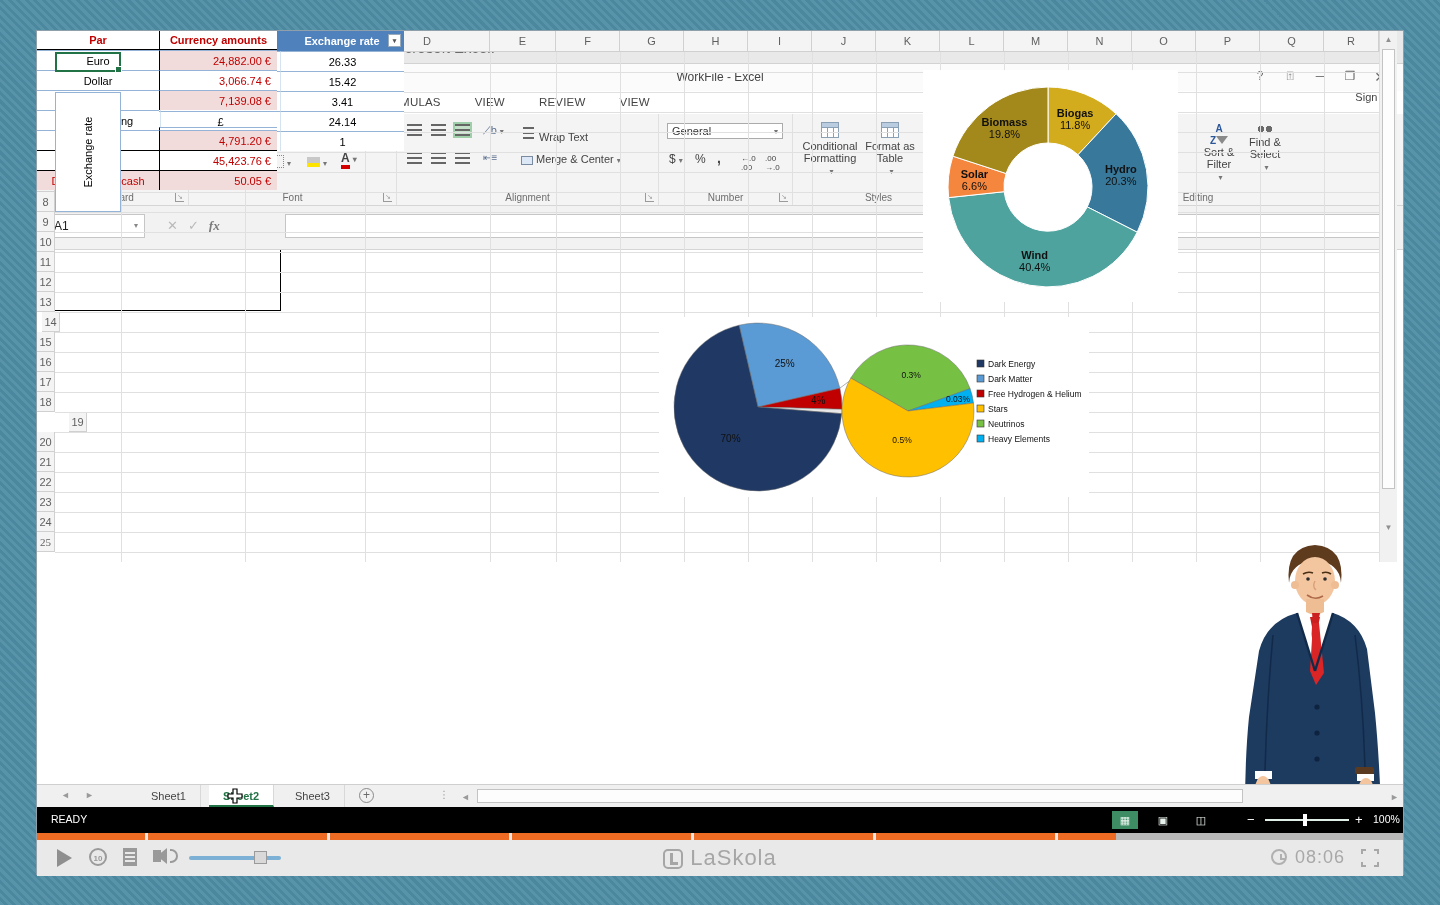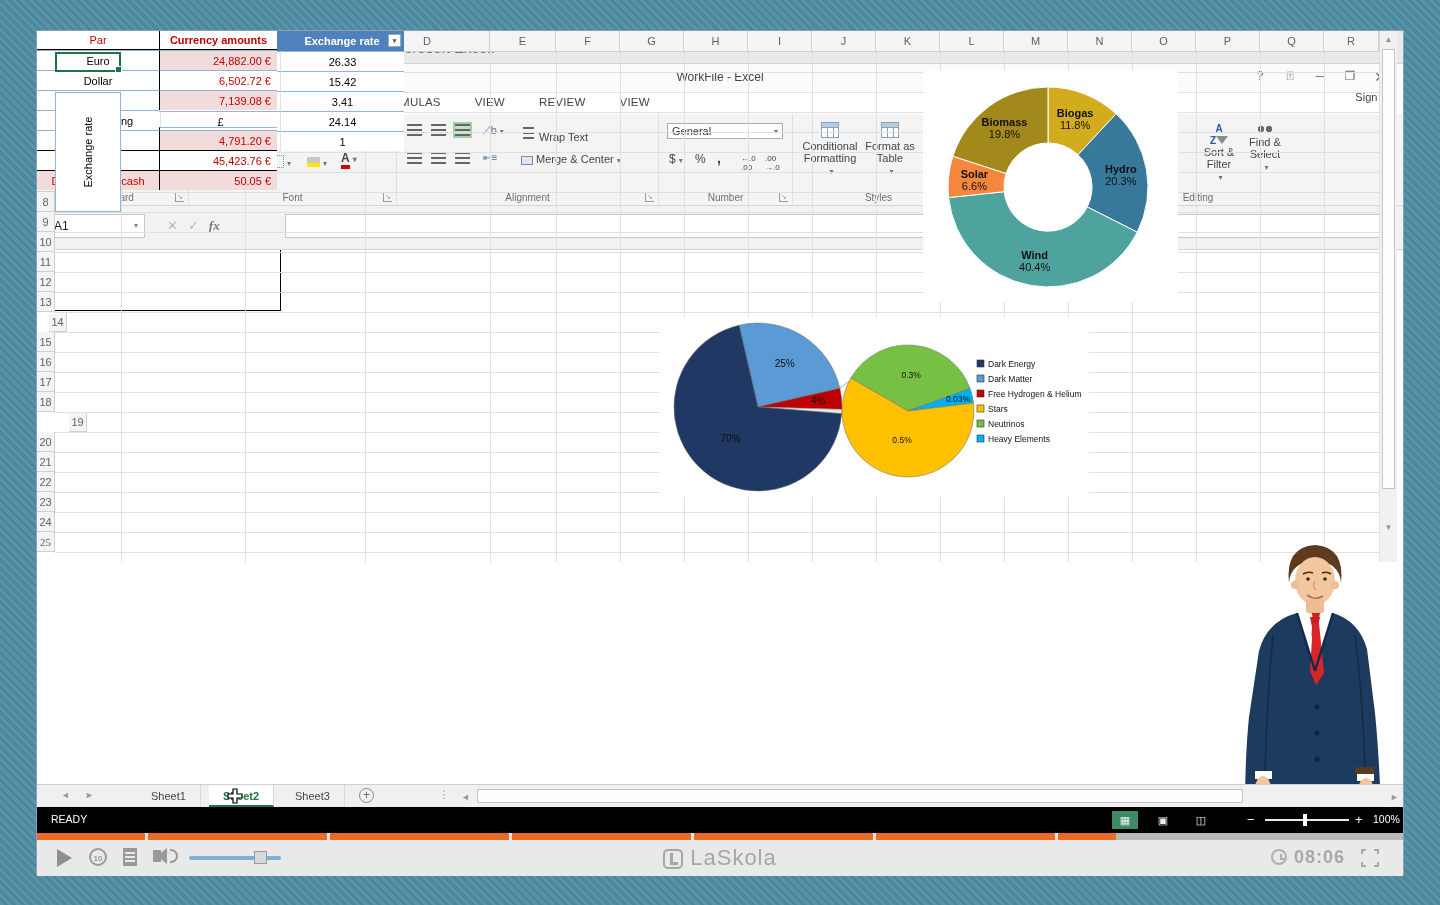--- a/index.html
+++ b/index.html
@@ -76,21 +76,21 @@
   #statusbar{left:0;top:776px;width:100%;height:26px;background:#000000;color:#fff;font-size:10.5px;}
   .viewic{position:absolute;top:4px;width:26px;height:18px;text-align:center;line-height:18px;color:#e8f2ec;font-size:11px;}
   .viewic.sel{background:#3d8c63;}
   
   #progress{left:0;top:802px;width:100%;height:7px;background:#b9b9b9;}
   #progfill{position:absolute;left:0;top:0;height:100%;background:#ed6b23;}
   .pgap{position:absolute;top:0;width:3px;height:100%;background:#e6e6e6;}
   #player{left:0;top:809px;width:100%;height:36px;background:#e9e9e9;}
   .picon{position:absolute;color:#8f8f8f;}
   #brand{position:absolute;left:0;width:100%;top:0;height:36px;text-align:center;line-height:36px;font-size:22px;color:#a6a6a6;letter-spacing:1px;font-weight:300;}
-  #vtime{position:absolute;right:58px;top:7px;font-size:18px;color:#a8a8a8;font-weight:bold;letter-spacing:1px;}
+  #vtime{position:absolute;right:58px;top:7px;font-size:18px;color:#a8a8a8;font-weight:normal;letter-spacing:1px;}
   .fscorner{position:absolute;width:5px;height:5px;border:2px solid #a8a8a8;}
   
   #vscroll{position:absolute;left:1342px;top:0;width:18px;height:531px;background:#f1f1f1;border-left:1px solid #d8d8d8;}
   .scarr{position:absolute;color:#8f8f8f;font-size:8px;width:100%;text-align:center;}
   
   #cursor{position:absolute;z-index:9;}
 </style>
 </head>
 <body>
 
@@ -248,21 +248,21 @@
         <div class="rowhead" style="left: 0px; top: 81px; width: 18px; height: 20px; line-height: 20px;">4</div>
         <div class="rowhead" style="left: 0px; top: 101px; width: 18px; height: 20px; line-height: 20px;">5</div>
         <div class="rowhead" style="left: 0px; top: 121px; width: 18px; height: 20px; line-height: 20px;">6</div>
         <div class="rowhead" style="left: 0px; top: 141px; width: 18px; height: 20px; line-height: 20px;">7</div>
         <div class="rowhead" style="left: 0px; top: 161px; width: 18px; height: 20px; line-height: 20px;">8</div>
         <div class="rowhead" style="left: 0px; top: 181px; width: 18px; height: 20px; line-height: 20px;">9</div>
         <div class="rowhead" style="left: 0px; top: 201px; width: 18px; height: 20px; line-height: 20px;">10</div>
         <div class="rowhead" style="left: 0px; top: 221px; width: 18px; height: 20px; line-height: 20px;">11</div>
         <div class="rowhead" style="left: 0px; top: 241px; width: 18px; height: 20px; line-height: 20px;">12</div>
         <div class="rowhead" style="left: 0px; top: 261px; width: 18px; height: 20px; line-height: 20px;">13</div>
-        <div class="rowhead" style="left: 12px; top: 281px; width: 18px; height: 20px; line-height: 20px;">14</div>
+        <div class="rowhead" style="left: 5px; top: 281px; width: 18px; height: 20px; line-height: 20px;">14</div>
         <div class="rowhead" style="left: 0px; top: 301px; width: 18px; height: 20px; line-height: 20px;">15</div>
         <div class="rowhead" style="left: 0px; top: 321px; width: 18px; height: 20px; line-height: 20px;">16</div>
         <div class="rowhead" style="left: 0px; top: 341px; width: 18px; height: 20px; line-height: 20px;">17</div>
         <div class="rowhead" style="left: 0px; top: 361px; width: 18px; height: 20px; line-height: 20px;">18</div>
         <div class="rowhead" style="left: 0px; top: 381px; width: 18px; height: 20px; line-height: 20px; margin-left: 32px;">19</div>
         <div class="rowhead" style="left: 0px; top: 401px; width: 18px; height: 20px; line-height: 20px;">20</div>
         <div class="rowhead" style="left: 0px; top: 421px; width: 18px; height: 20px; line-height: 20px;">21</div>
         <div class="rowhead" style="left: 0px; top: 441px; width: 18px; height: 20px; line-height: 20px;">22</div>
         <div class="rowhead" style="left: 0px; top: 461px; width: 18px; height: 20px; line-height: 20px;">23</div>
         <div class="rowhead" style="left: 0px; top: 481px; width: 18px; height: 20px; line-height: 20px;">24</div>
@@ -327,26 +327,26 @@
           <div class="tcell" style="left: 123px; top: 80px; width: 120px; height: 20px; position: absolute; border-top: 1px solid rgb(149, 179, 215); border-left: 1px solid rgb(213, 226, 240);">£</div>
           <div class="tcell" style="left: 243px; top: 80px; width: 124px; height: 20px; position: absolute; border-top: 1px solid rgb(149, 179, 215); border-left: 1px solid rgb(213, 226, 240);">24.14</div>
           <div class="tcell" style="left: 0px; top: 100px; width: 123px; height: 20px; position: absolute; border-top: 1px solid rgb(149, 179, 215);">Hryvnia</div>
           <div class="tcell" style="left: 123px; top: 100px; width: 120px; height: 20px; position: absolute; border-top: 1px solid rgb(149, 179, 215); border-left: 1px solid rgb(213, 226, 240); text-decoration: line-through;">₴</div>
           <div class="tcell" style="left: 243px; top: 100px; width: 124px; height: 20px; position: absolute; border-top: 1px solid rgb(149, 179, 215); border-left: 1px solid rgb(213, 226, 240);">1</div>
         </div>
         <div class="sidelabel" style="left: 18px; top: 61px; width: 66px; height: 120px; z-index: 2;">
           <span>Exchange rate</span>
         </div>
         <div style="left: 84px; top: 201px; width: 244px; height: 160px; z-index: 2; border: 1.5px solid rgb(0, 0, 0);">
-          <div class="tcell" style="left: 0px; top: 0px; width: 122px; height: 19px; position: absolute; font-weight: normal; color: rgb(192, 0, 0); border-bottom: 1px solid rgb(0, 0, 0); background: rgb(255, 255, 255);">Par</div>
+          <div class="tcell" style="left: 0px; top: 0px; width: 122px; height: 19px; position: absolute; font-weight: bold; color: rgb(192, 0, 0); border-bottom: 1px solid rgb(0, 0, 0); background: rgb(255, 255, 255);">Par</div>
           <div class="tcell" style="left: 122px; top: 0px; width: 118px; height: 19px; position: absolute; font-weight: bold; color: rgb(192, 0, 0); border-bottom: 1px solid rgb(0, 0, 0); border-left: 1px solid rgb(0, 0, 0); background: rgb(255, 255, 255);">Currency amounts</div>
           <div class="tcell" style="left: 0px; top: 19px; width: 122px; height: 20px; position: absolute; border-top: 1px solid rgb(149, 179, 215);">Euro</div>
           <div class="tcell" style="left: 122px; top: 19px; width: 118px; height: 20px; position: absolute; border-top: 1px solid rgb(149, 179, 215); border-left: 1px solid rgb(0, 0, 0); justify-content: flex-end; padding-right: 6px; color: rgb(192, 0, 0); background: rgb(242, 220, 219);">24,882.00 €</div>
           <div class="tcell" style="left: 0px; top: 39px; width: 122px; height: 20px; position: absolute; border-top: 1px solid rgb(149, 179, 215);">Dollar</div>
-          <div class="tcell" style="left: 122px; top: 39px; width: 118px; height: 20px; position: absolute; border-top: 1px solid rgb(149, 179, 215); border-left: 1px solid rgb(0, 0, 0); justify-content: flex-end; padding-right: 6px; color: rgb(192, 0, 0);">6,502.72 €</div>
+          <div class="tcell" style="left: 122px; top: 39px; width: 118px; height: 20px; position: absolute; border-top: 1px solid rgb(149, 179, 215); border-left: 1px solid rgb(0, 0, 0); justify-content: flex-end; padding-right: 6px; color: rgb(192, 0, 0);">3,066.74 €</div>
           <div class="tcell" style="left: 0px; top: 59px; width: 122px; height: 20px; position: absolute; border-top: 1px solid rgb(149, 179, 215);">Ruble</div>
           <div class="tcell" style="left: 122px; top: 59px; width: 118px; height: 20px; position: absolute; border-top: 1px solid rgb(149, 179, 215); border-left: 1px solid rgb(0, 0, 0); justify-content: flex-end; padding-right: 6px; color: rgb(192, 0, 0); background: rgb(242, 220, 219);">7,139.08 €</div>
           <div class="tcell" style="left: 0px; top: 79px; width: 122px; height: 20px; position: absolute; border-top: 1px solid rgb(149, 179, 215);">Pound sterling</div>
           <div class="tcell" style="left: 122px; top: 96px; width: 118px; height: 21px; position: absolute; border-top: 1px solid rgb(149, 179, 215); border-left: 1px solid rgb(0, 0, 0); justify-content: flex-end; padding-right: 6px; color: rgb(192, 0, 0);">2,108.75 €</div>
           <div class="tcell" style="left: 0px; top: 99px; width: 122px; height: 20px; position: absolute; border-top: 1px solid rgb(149, 179, 215);">Hryvnia</div>
           <div class="tcell" style="left: 122px; top: 99px; width: 118px; height: 20px; position: absolute; border-top: 1px solid rgb(149, 179, 215); border-left: 1px solid rgb(0, 0, 0); justify-content: flex-end; padding-right: 6px; color: rgb(192, 0, 0); background: rgb(242, 220, 219);">4,791.20 €</div>
           <div class="tcell" style="left: 0px; top: 119px; width: 122px; height: 20px; position: absolute; border-top: 1px solid rgb(0, 0, 0); color: rgb(192, 0, 0);">Total</div>
           <div class="tcell" style="left: 122px; top: 119px; width: 118px; height: 20px; position: absolute; border-top: 1px solid rgb(0, 0, 0); border-left: 1px solid rgb(0, 0, 0); justify-content: flex-end; padding-right: 6px; color: rgb(192, 0, 0);">45,423.76 €</div>
           <div class="tcell" style="left: 0px; top: 139px; width: 122px; height: 20px; position: absolute; border-top: 1px solid rgb(0, 0, 0); color: rgb(192, 0, 0); background: rgb(242, 220, 219);">Doesn't put in cash</div>
           <div class="tcell" style="left: 122px; top: 139px; width: 118px; height: 20px; position: absolute; border-top: 1px solid rgb(0, 0, 0); border-left: 1px solid rgb(0, 0, 0); justify-content: flex-end; padding-right: 6px; color: rgb(192, 0, 0); background: rgb(242, 220, 219);">50.05 €</div>

